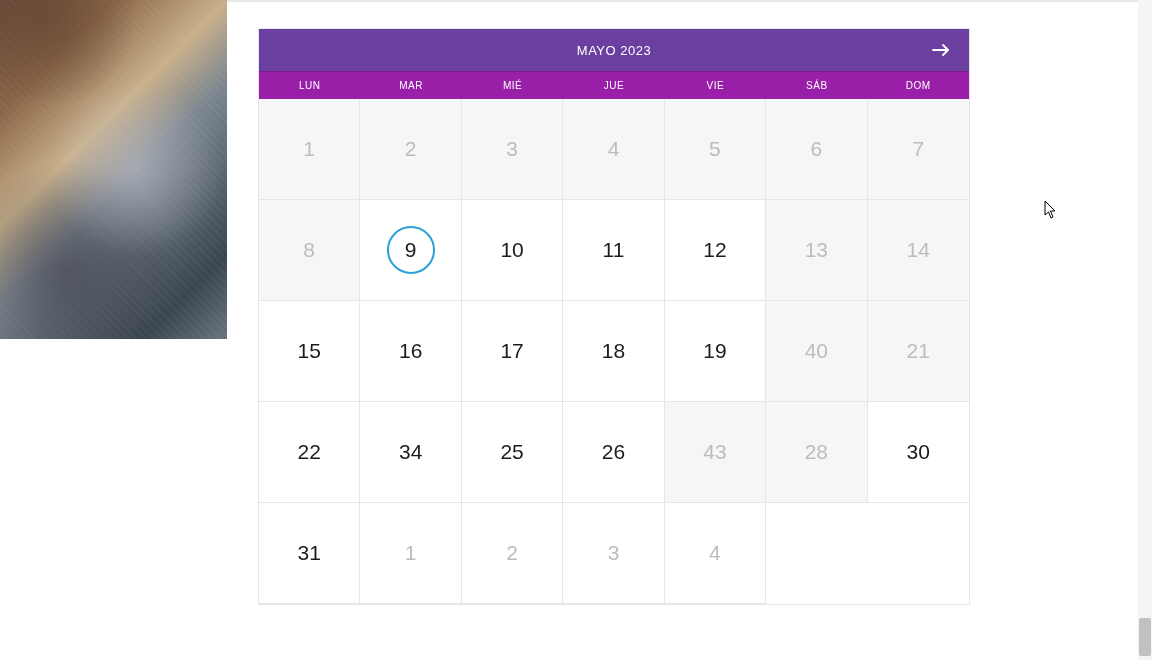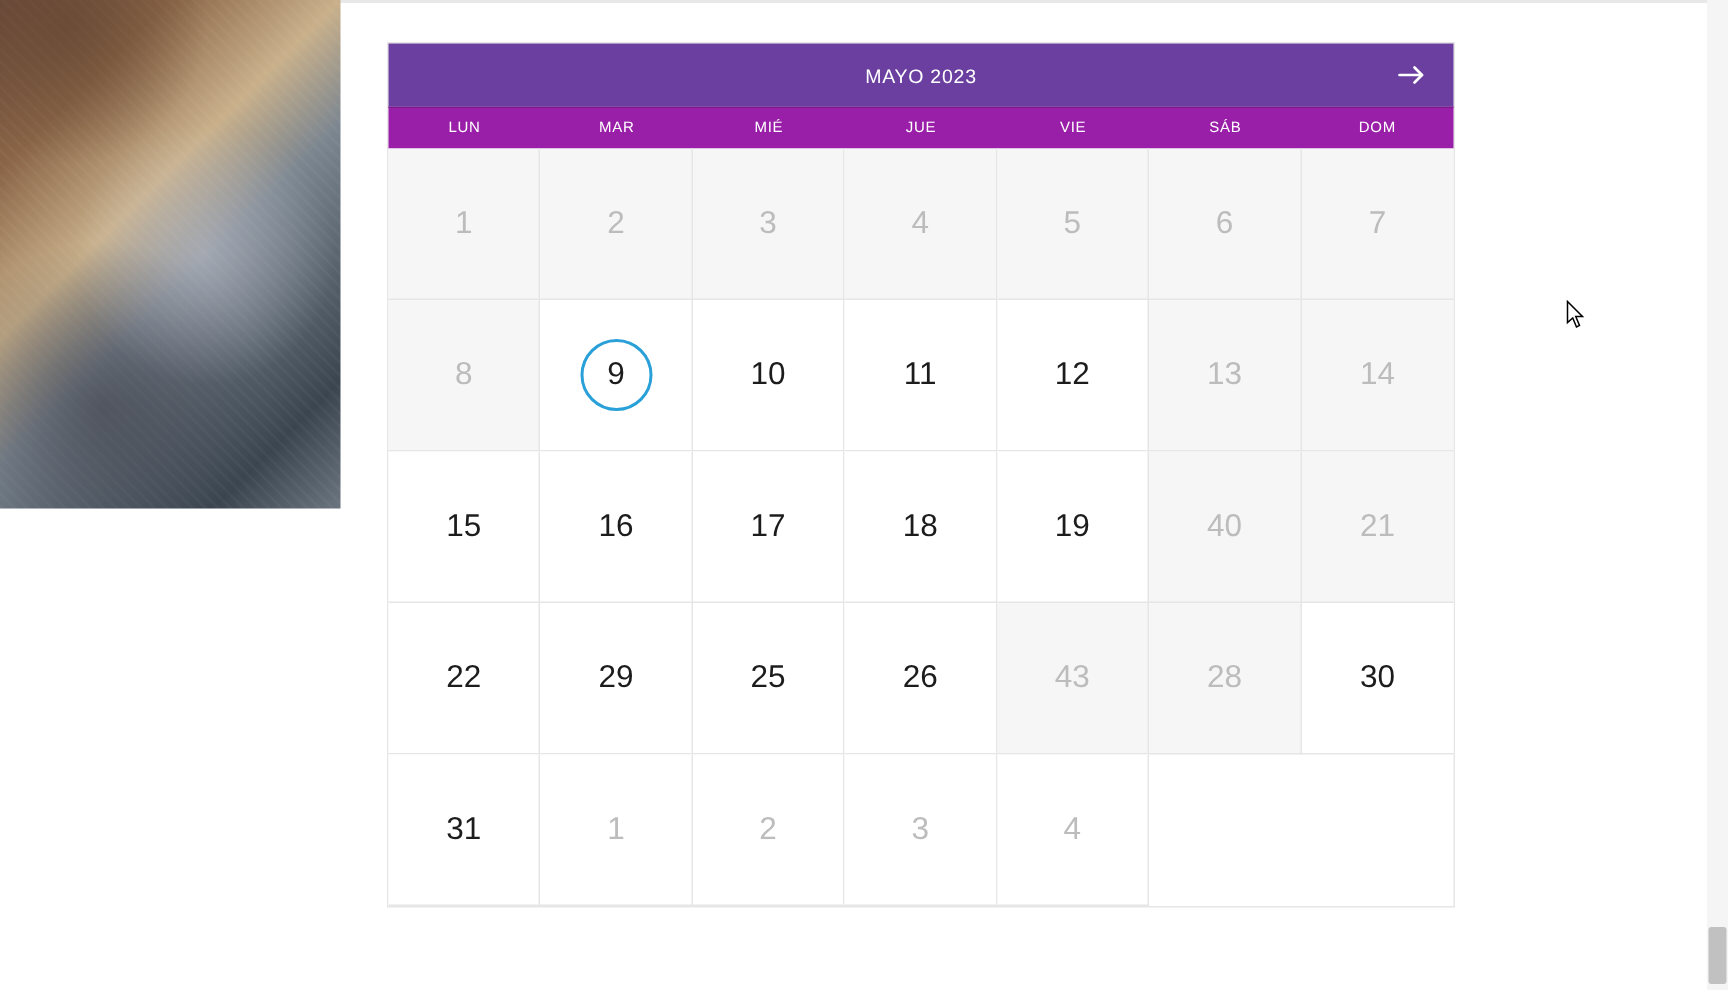--- a/index.html
+++ b/index.html
@@ -178,21 +178,21 @@
       <div class="cal-cell disabled">13</div>
       <div class="cal-cell disabled">14</div>
       <div class="cal-cell">15</div>
       <div class="cal-cell">16</div>
       <div class="cal-cell">17</div>
       <div class="cal-cell">18</div>
       <div class="cal-cell">19</div>
       <div class="cal-cell disabled">40</div>
       <div class="cal-cell disabled">21</div>
       <div class="cal-cell">22</div>
-      <div class="cal-cell">29</div>
+      <div class="cal-cell">34</div>
       <div class="cal-cell">25</div>
       <div class="cal-cell">26</div>
       <div class="cal-cell disabled">43</div>
       <div class="cal-cell disabled">28</div>
       <div class="cal-cell">30</div>
       <div class="cal-cell">31</div>
       <div class="cal-cell other-month">1</div>
       <div class="cal-cell other-month">2</div>
       <div class="cal-cell other-month">3</div>
       <div class="cal-cell other-month">4</div>

